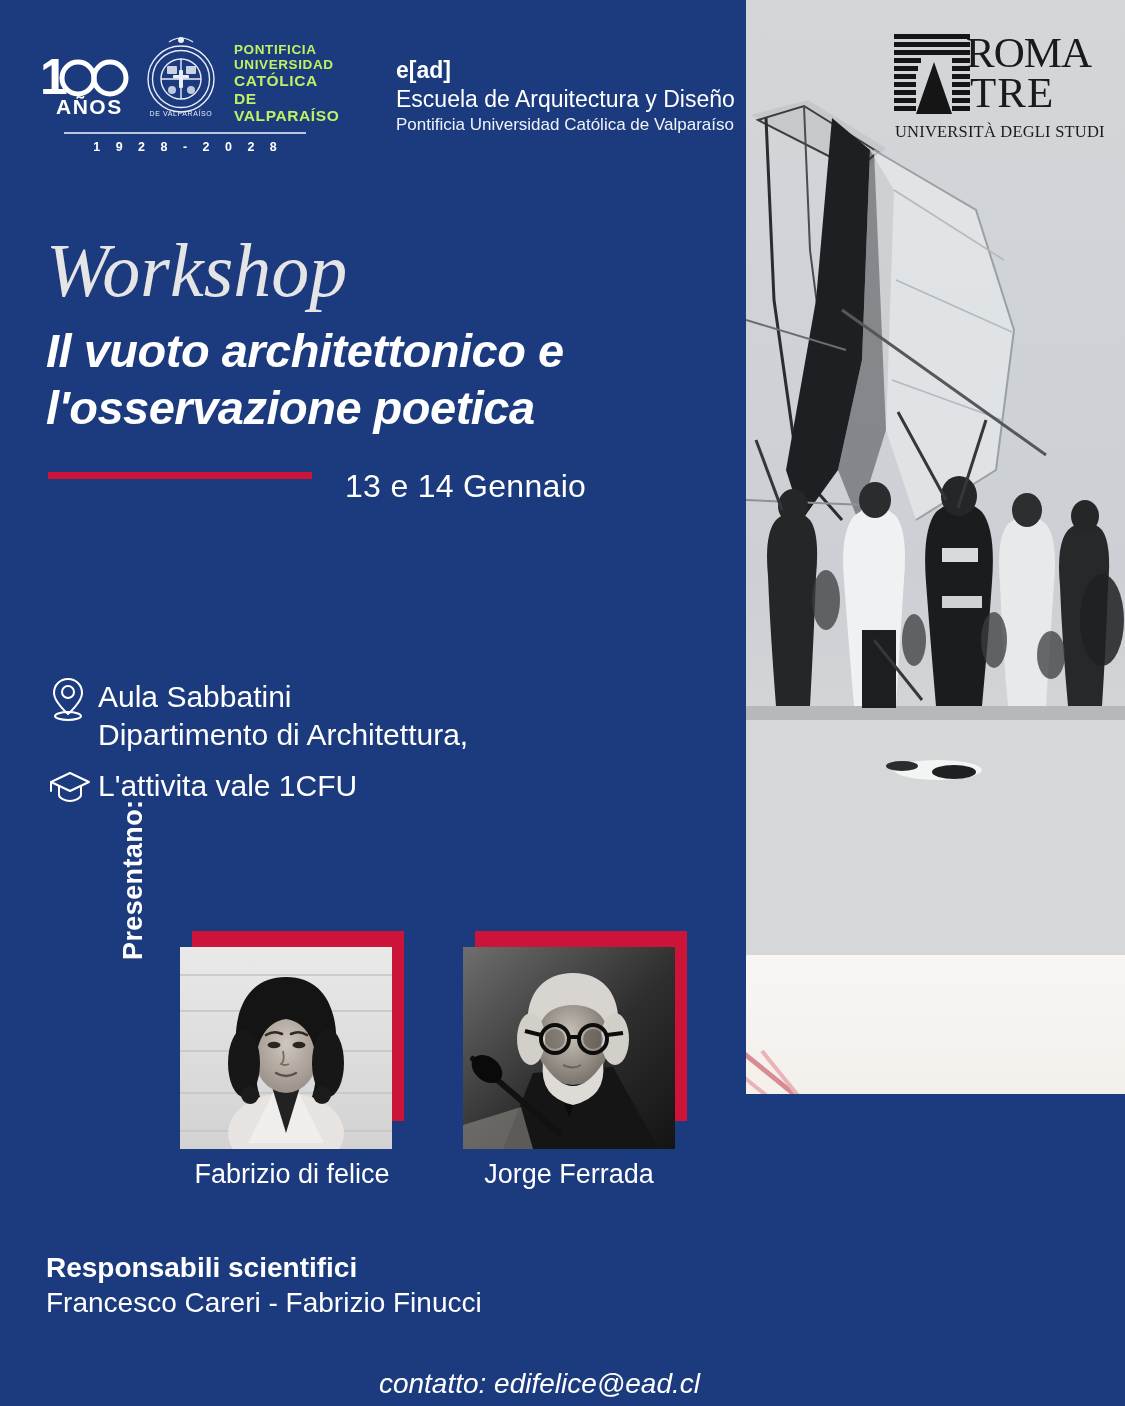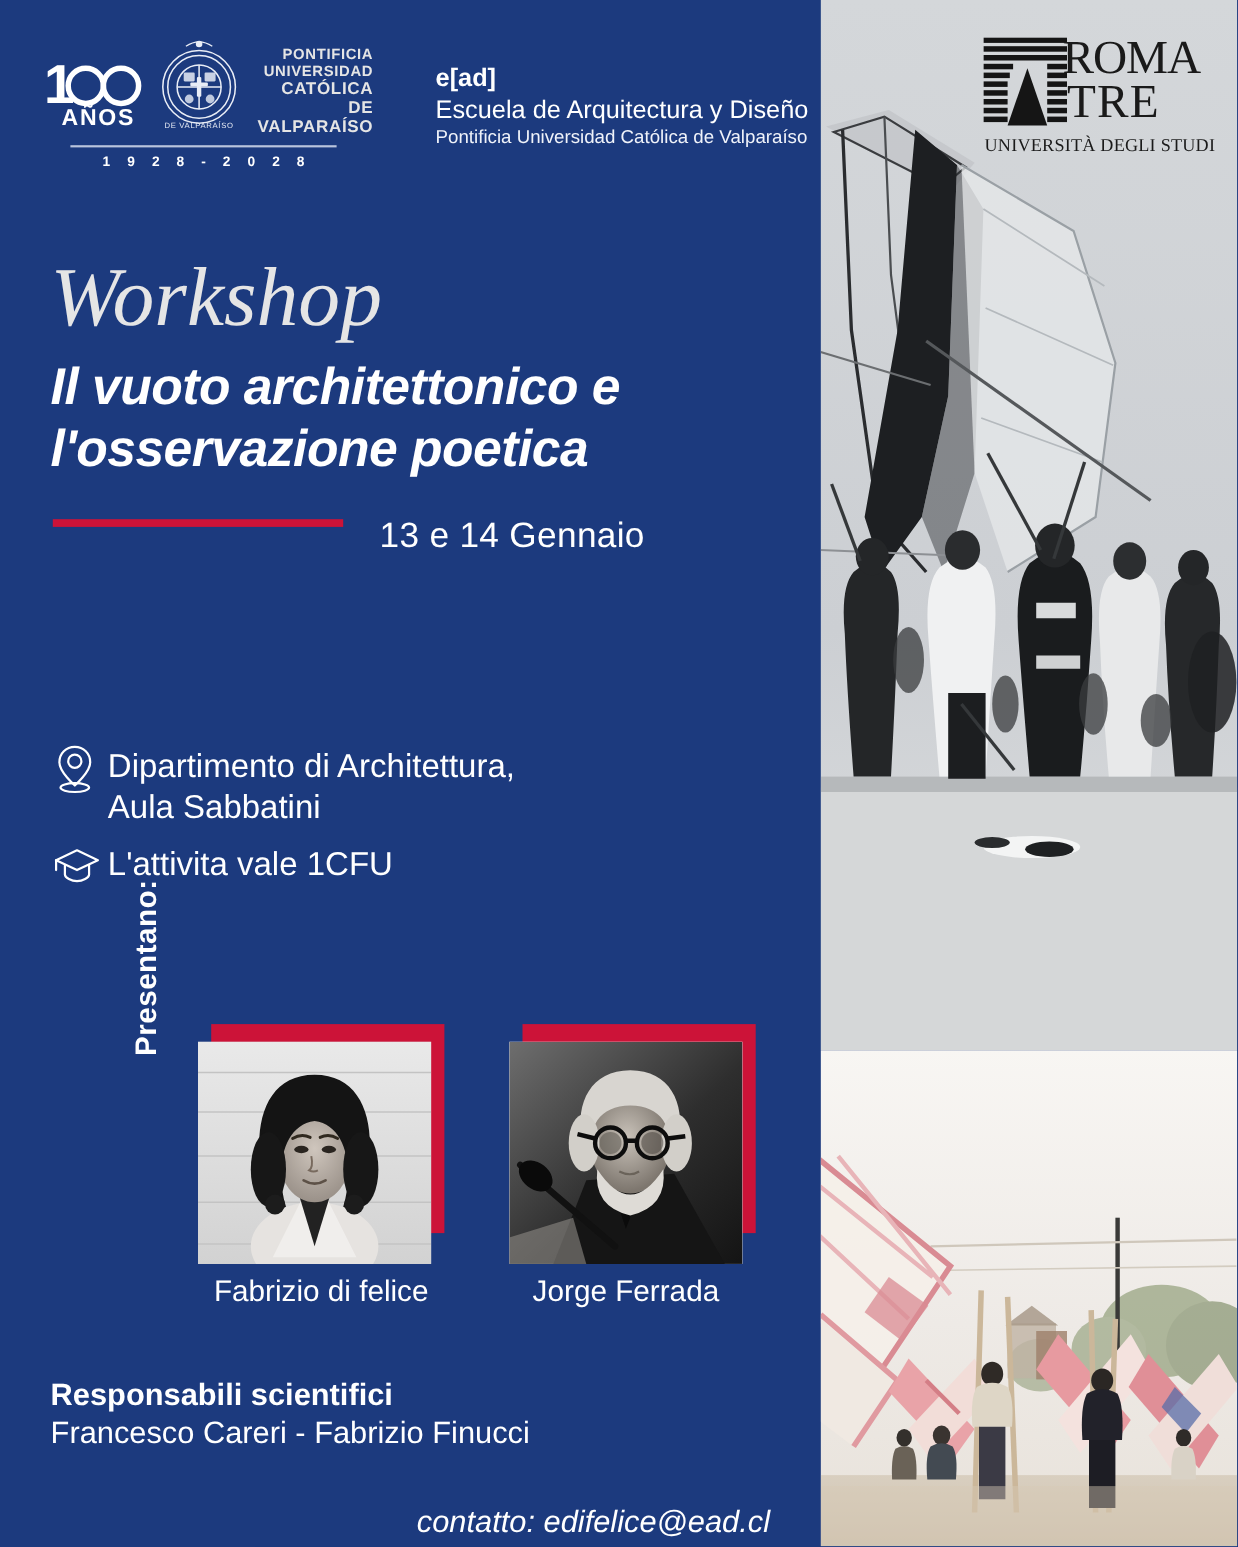--- a/index.html
+++ b/index.html
@@ -31,21 +31,21 @@
   .cien-anos {
     position: absolute; left: 4px; top: 22px;
     width: 92px; height: 74px;
   }
   .seal {
     position: absolute; left: 100px; top: 2px;
     width: 90px; height: 90px;
   }
   .pucv-words {
     position: absolute; left: 198px; top: 12px;
-    color: #e5e5e5; line-height: 1.12; text-align: right;
+    color: #bef264; line-height: 1.12;
   }
   .pucv-words div { font-size: 13.5px; font-weight: 700; letter-spacing: 0.6px; }
   .pucv-words .big { font-size: 15.5px; }
   .pucv-rule {
     position: absolute; left: 28px; top: 102px;
     width: 242px; height: 2px; background: #b9c4dd;
   }
   .pucv-years {
     position: absolute; left: 36px; top: 110px;
     width: 232px; text-align: center;
@@ -133,21 +133,21 @@
   .resp .resp-names { font-size: 28px; font-weight: 400; line-height: 1.3; }
   .contact {
     position: absolute; left: 0; top: 1368px; width: 700px;
     text-align: right;
     font-size: 28px; font-style: italic; color: #ffffff;
   }
 
   
   .right-panel {
     position: absolute; left: 746px; top: 0;
-    width: 379px; height: 1406px;
+    width: 379px; height: 1094px;
     overflow: hidden;
   }
   .photo-top {
     position: absolute; left: 0; top: 0;
     width: 379px; height: 955px;
     background: linear-gradient(#d2d5d8 0%, #cdd0d4 44%, #d6d8da 60%, #e2e3e4 100%);
     overflow: hidden;
   }
   .photo-bottom {
     position: absolute; left: 0; top: 955px;
@@ -239,21 +239,21 @@
 
 
       <div class="info-row">
         <div class="info-icon">
           <svg width="40" height="48" viewBox="0 0 40 48" fill="none" stroke="#ffffff" stroke-width="2">
             <path d="M20 5 C12 5 6 11 6 19 C6 28 20 40 20 40 C20 40 34 28 34 19 C34 11 28 5 20 5 Z"></path>
             <circle cx="20" cy="18" r="6"></circle>
             <ellipse cx="20" cy="42" rx="13" ry="4"></ellipse>
           </svg>
         </div>
-        <div class="info-text"><span><div>Dipartimento di Architettura,</div><div>Aula Sabbatini</div></span></div>
+        <div class="info-text"><span><div>Aula Sabbatini</div><div>Dipartimento di Architettura,</div></span></div>
       </div>
 
       <div class="info-row">
         <div class="info-icon">
           <svg width="44" height="40" viewBox="0 0 44 40" fill="none" stroke="#ffffff" stroke-width="2" stroke-linejoin="round">
             <path d="M22 6 L41 15 L22 24 L3 15 Z"></path>
             <path d="M11 19 v9 c0 3 6 6 11 6 s11 -3 11 -6 v-9"></path>
             <path d="M3 15 v9" stroke-linecap="round"></path>
           </svg>
         </div>

